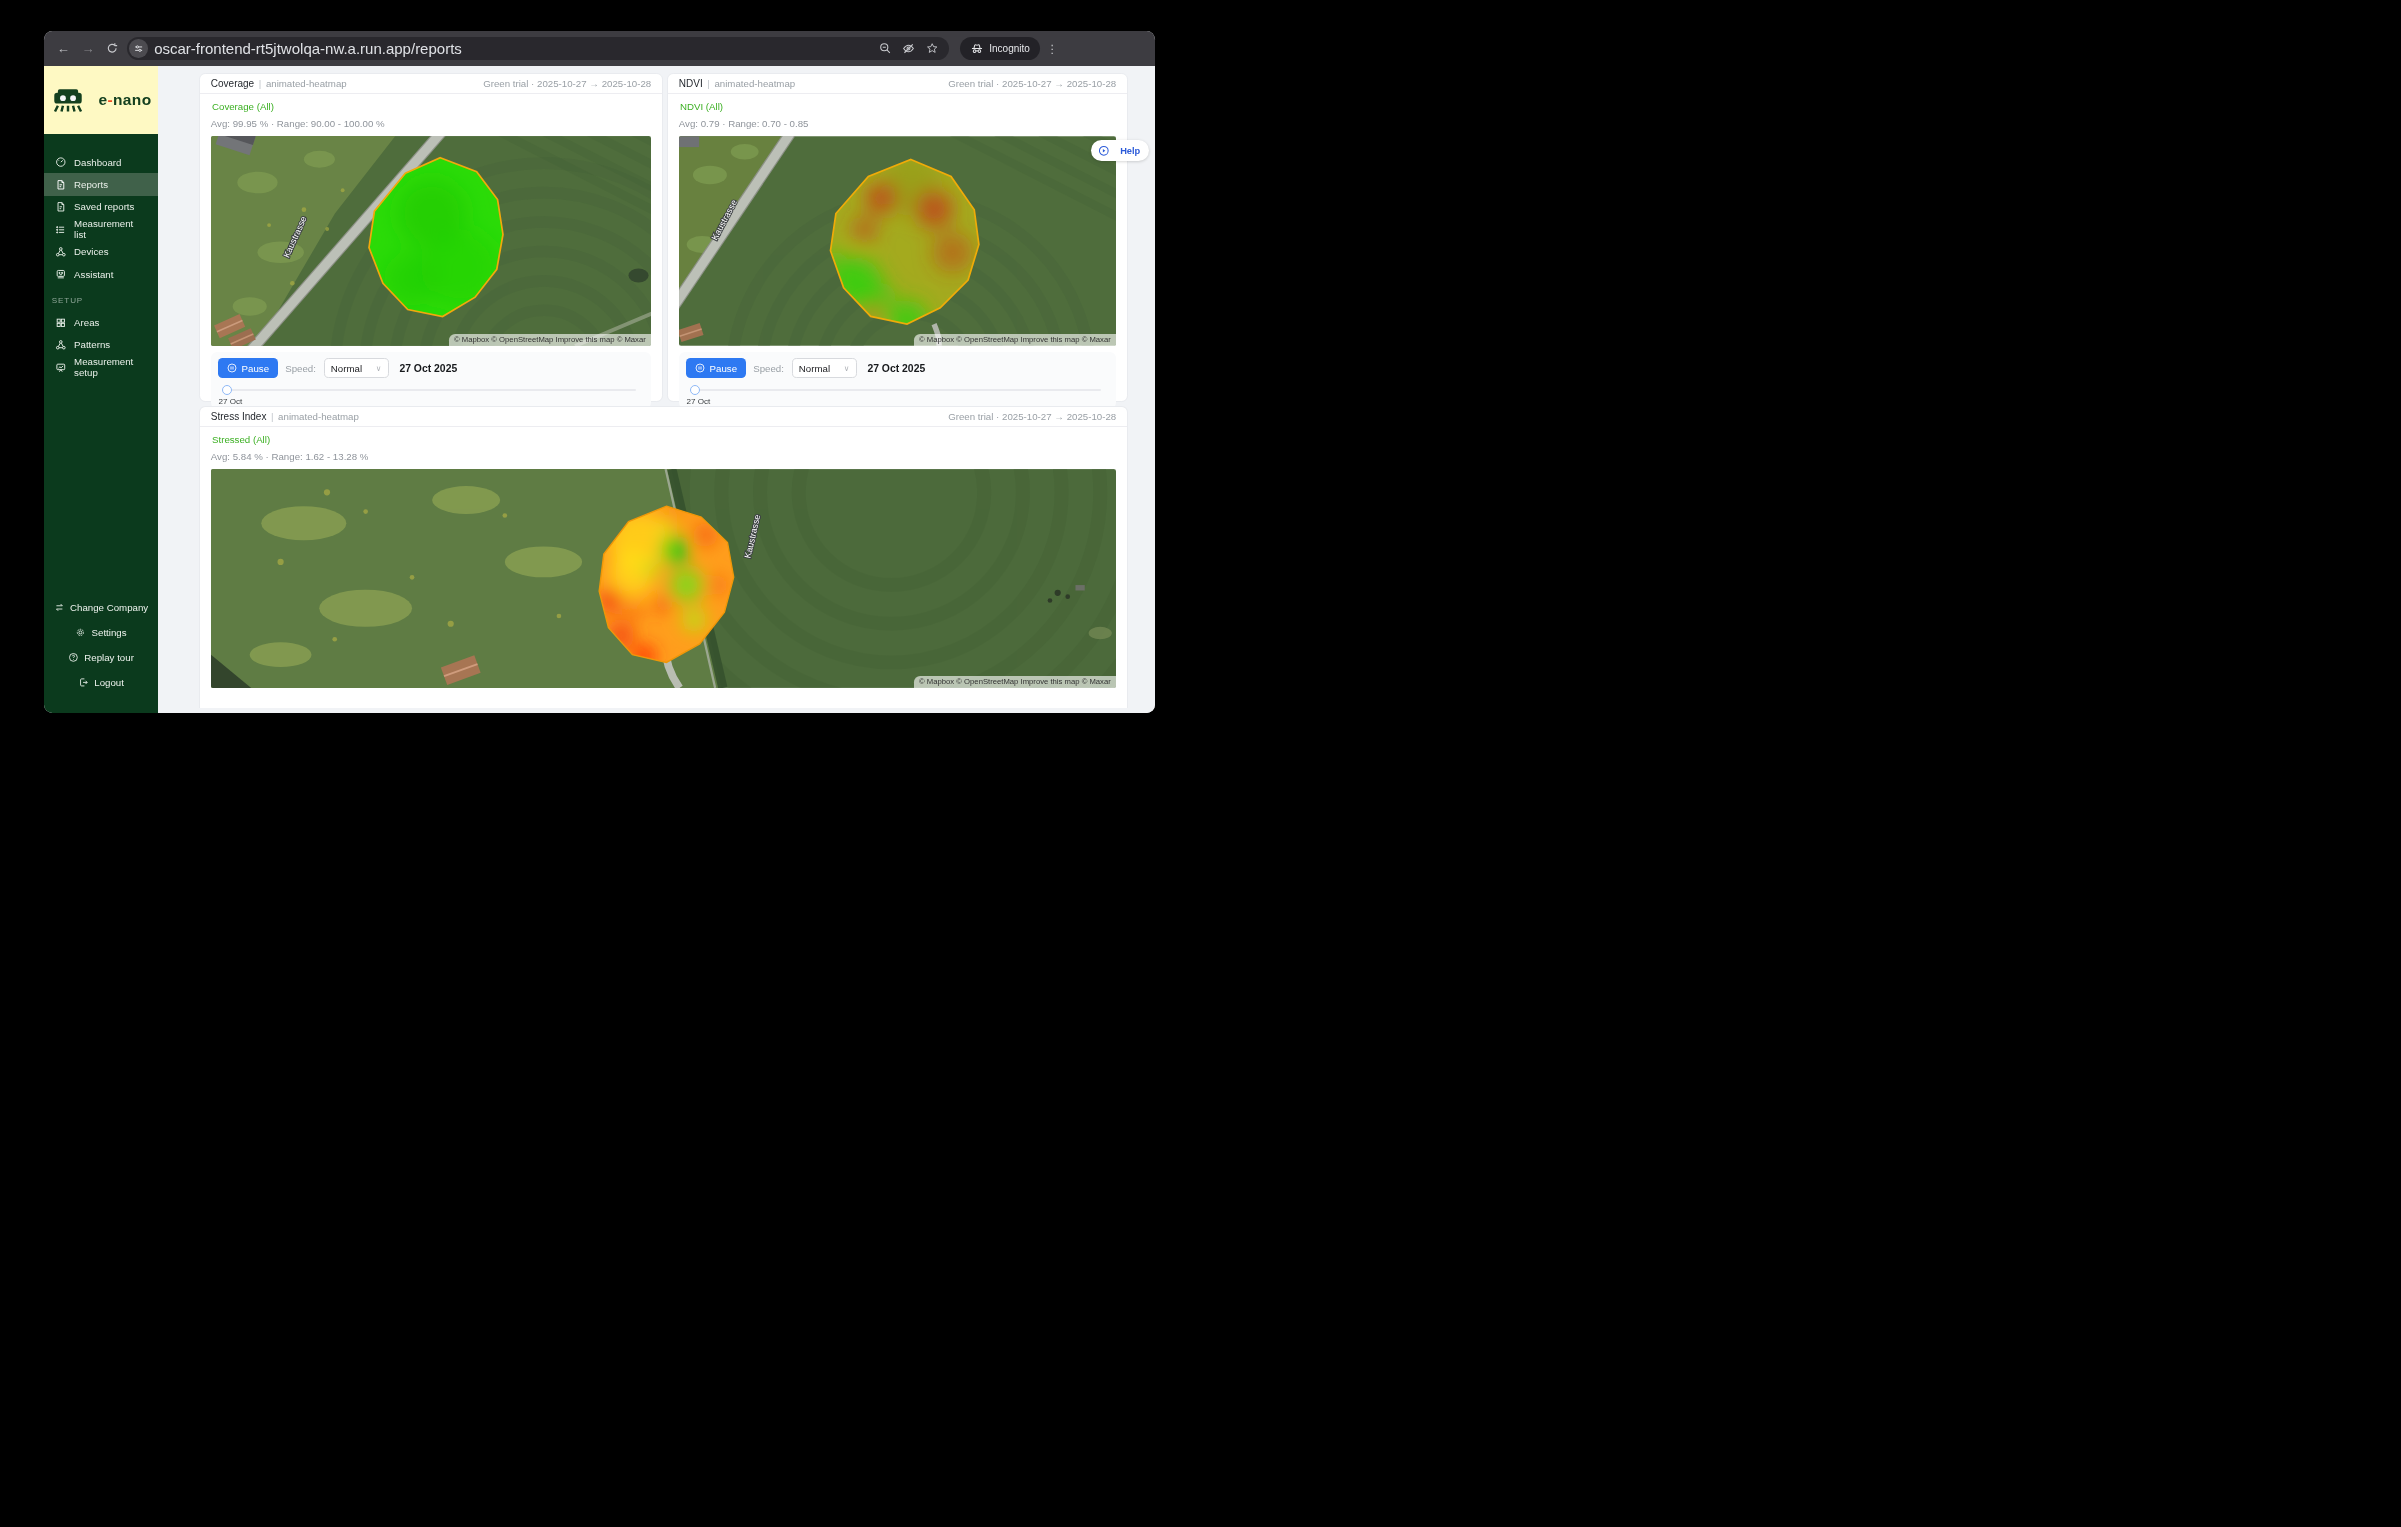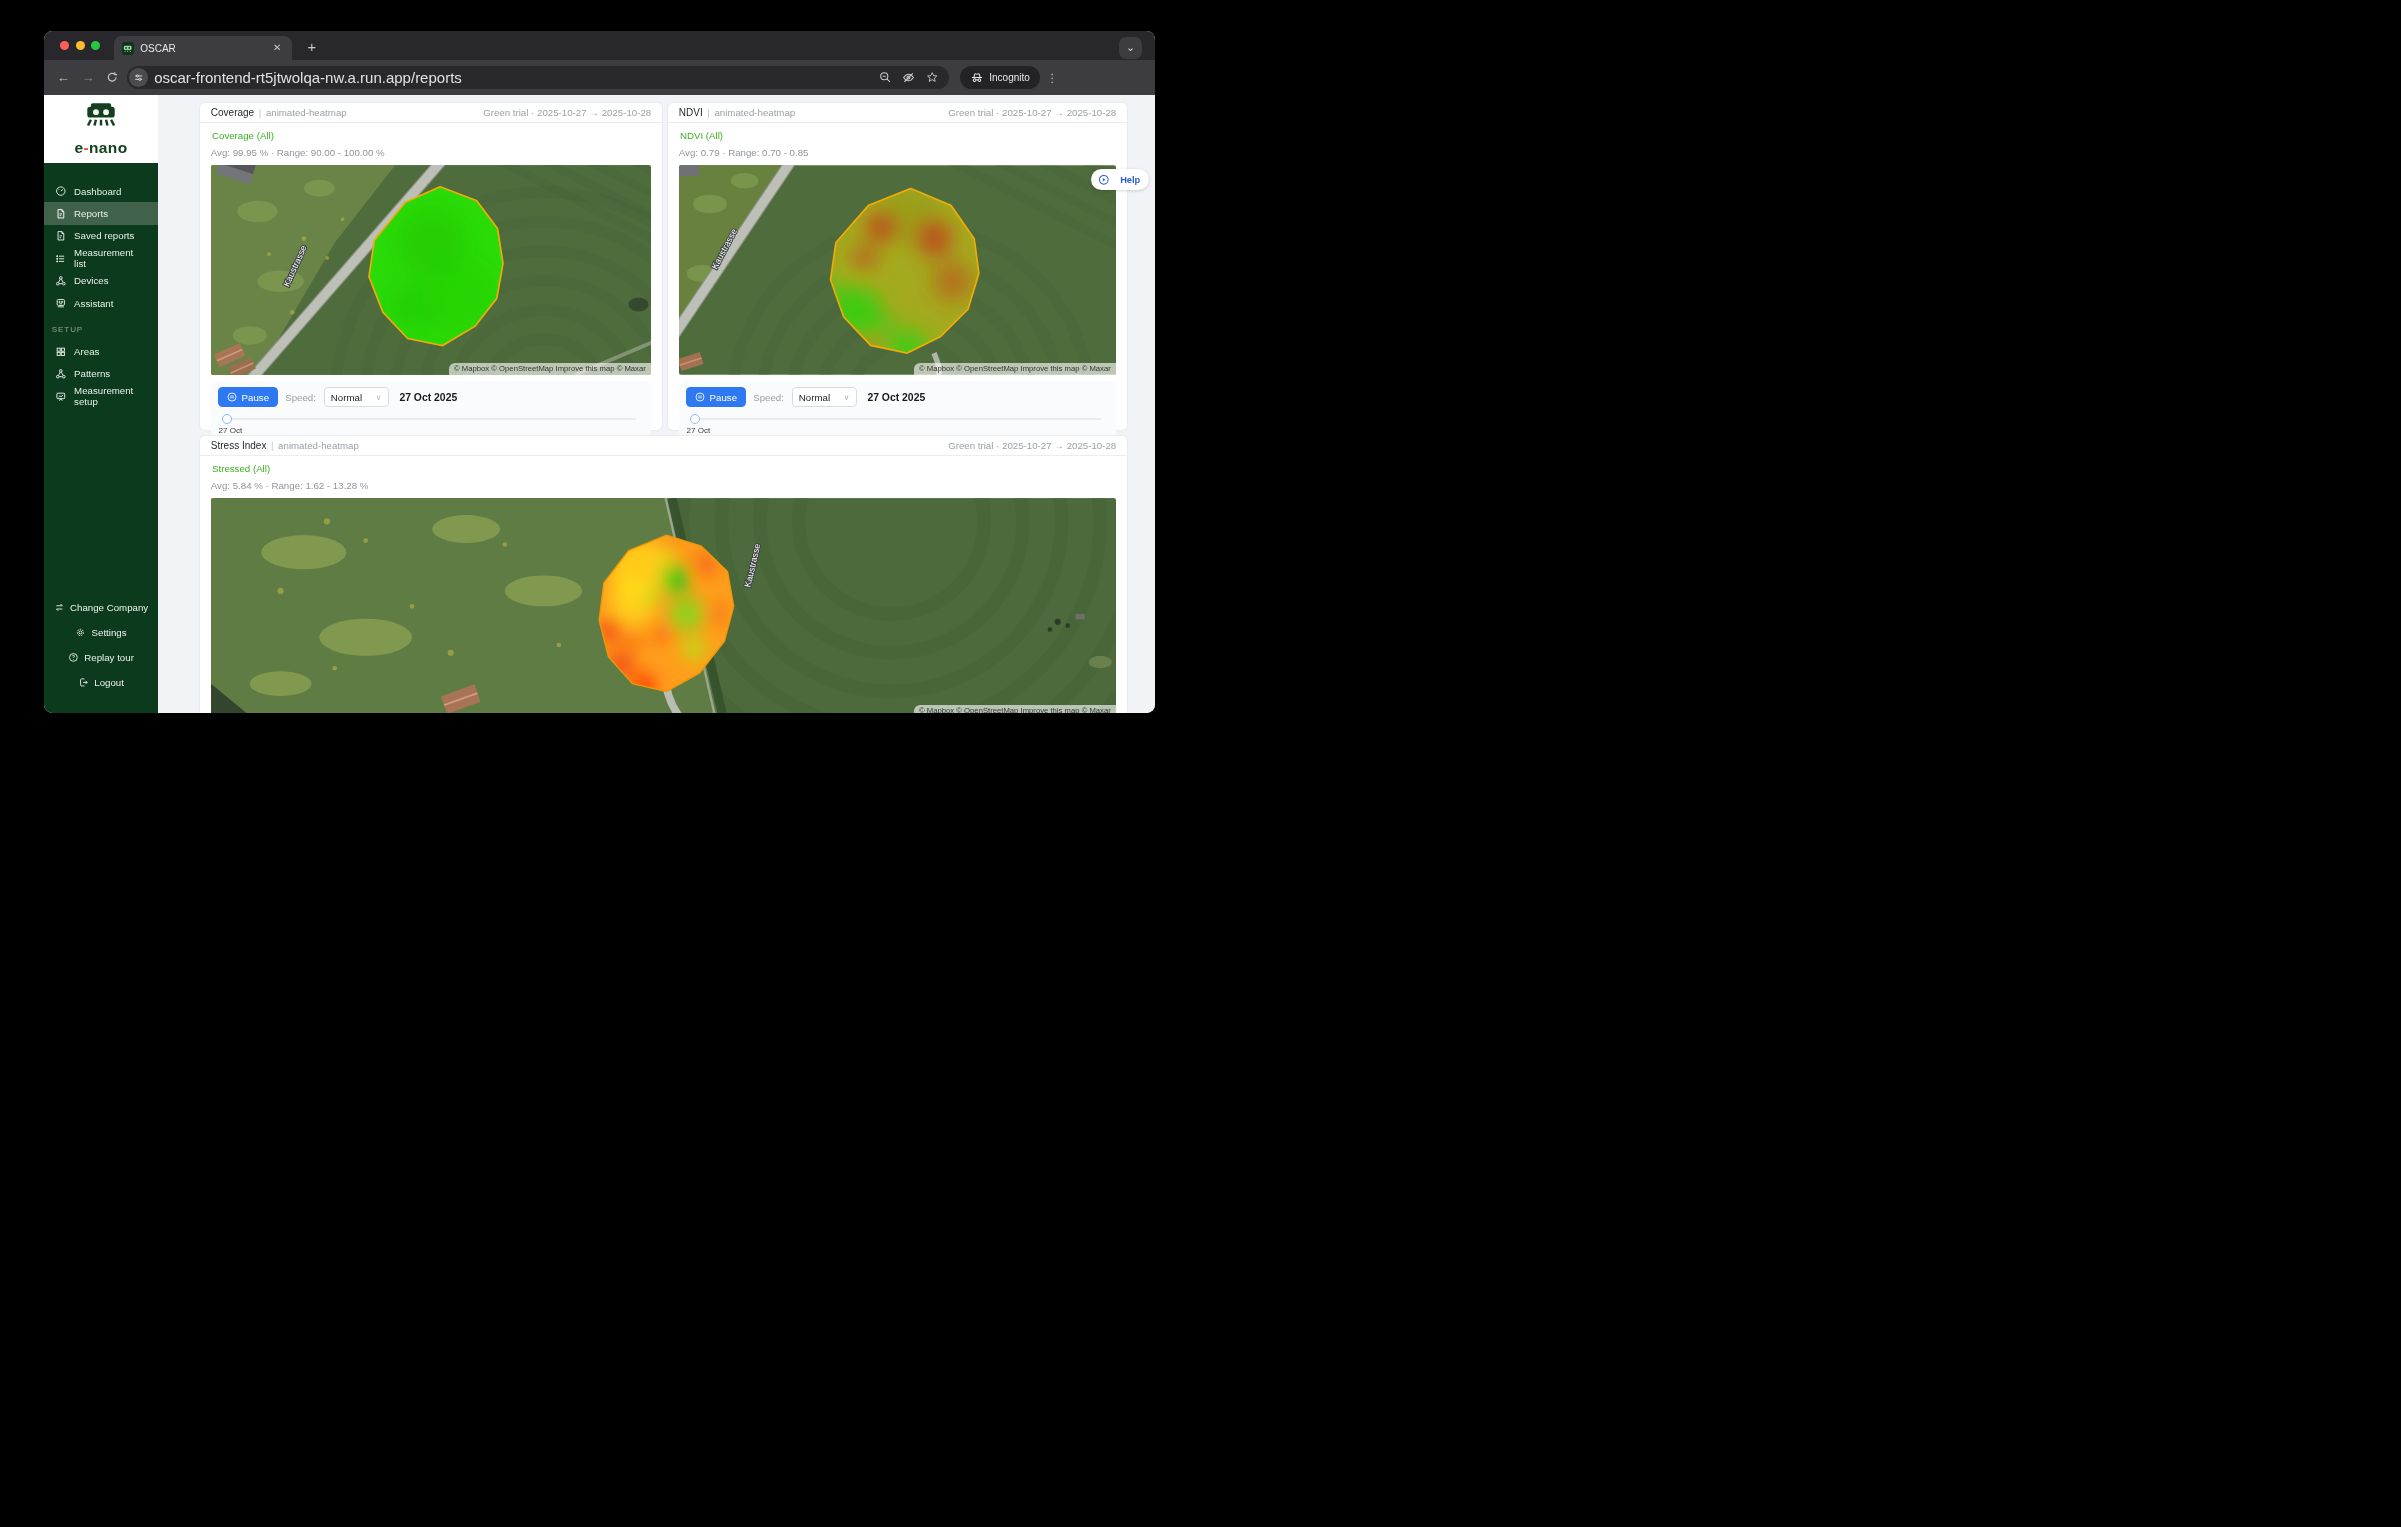--- a/index.html
+++ b/index.html
@@ -27,21 +27,21 @@
     padding:0 6.2px 0 2.3px;gap:6.2px;max-width:822px}
   .tune{width:18.6px;height:18.6px;border-radius:50%;background:#4c4b50;display:flex;align-items:center;justify-content:center}
   .url{color:#dfe1e5;font-size:15px;flex:1;white-space:nowrap;overflow:hidden}
   .box-icons{display:flex;align-items:center;gap:10.8px;padding-right:4.6px}
   .incog{height:23px;background:#232227;border-radius:11.6px;display:flex;align-items:center;gap:5.4px;
     padding:0 10px;color:#e6e7ea;font-size:10px;margin-left:6.2px}
   .kebab{color:#c6c7cb;font-size:11.6px;width:15.5px;text-align:center;letter-spacing:0}
   
   .app{flex:1;display:flex;min-height:0;position:relative}
   .sidebar{width:114px;flex:0 0 auto;display:flex;flex-direction:column;background:#0b3a1d}
-  .logo-block{height:68px;background:#ffffff;display:flex;flex-direction:column;align-items:center;justify-content:center;gap:12px}
+  .logo-block{height:68px;background:#fef9c3;display:flex;flex-direction:row;align-items:center;justify-content:center;gap:12px}
   .brand{font-size:15.5px;font-weight:bold;color:#14401f;letter-spacing:0.4px}
   .brand .dash{color:#f04e23}
   .nav{padding-top:17px}
   .nav-item{height:22.4px;display:flex;align-items:center;gap:7.7px;padding:0 10.8px;color:#e9efe9;font-size:9.7px;cursor:pointer}
   .nav-item.active{background:#40614a;font-weight:normal}
   .nav-item svg{flex:0 0 auto}
   .setup-label{color:#8fa698;font-size:8.1px;letter-spacing:0.9px;padding:10.8px 7.7px 6.2px}
   .side-footer{margin-top:auto;padding-bottom:10.8px;display:flex;flex-direction:column;gap:0}
   .foot-item{height:25px;display:flex;align-items:flex-start;justify-content:center;gap:5.4px;color:#eef3ee;font-size:9.7px;cursor:pointer}
   .main{flex:1;position:relative;background:#f1f3f6;min-width:0}
@@ -80,39 +80,20 @@
   .help-pill{position:absolute;right:6.2px;top:74px;height:21px;background:#fff;border-radius:10.8px;
     display:flex;align-items:center;gap:11px;padding:0 8.5px 0 6.2px;color:#2c5bd9;font-size:9.3px;font-weight:bold;
     box-shadow:0 0.8px 3.1px rgba(0,0,0,.18);cursor:pointer;z-index:30}
   svg{display:block}
 </style>
 </head>
 <body>
 
 <div class="window">
 
-  <div class="tabstrip">
-    <div class="tl r"></div>
-    <div class="tl y"></div>
-    <div class="tl g"></div>
-    <div class="tab">
-      <span class="favicon">
-        <svg width="9.3" height="7.7" viewBox="0 0 12 10">
-            <rect x="1" y="1" width="10" height="5.5" rx="1.6" fill="#8fd99a"></rect>
-            <circle cx="4" cy="3.8" r="1.1" fill="#12331c"></circle>
-            <circle cx="8" cy="3.8" r="1.1" fill="#12331c"></circle>
-            <path d="M3 7.5l-1 2M6 7.5v2M9 7.5l1 2" stroke="#8fd99a" stroke-width="1.1"></path>
-          </svg>
-      </span>
-      <span class="tab-title">OSCAR</span>
-      <span class="tab-close">✕</span>
-    </div>
-    <div class="newtab">+</div>
-    <div class="strip-chevron">⌄</div>
-  </div>
 
   <div class="toolbar">
     <div class="navbtn">←</div>
     <div class="navbtn dim">→</div>
     <div class="navbtn">
       <svg width="12.4" height="12.4" viewBox="0 0 16 16" fill="none" stroke="#c6c7cb" stroke-width="1.5">
           <path d="M13 8a5 5 0 1 1-1.5-3.6"></path>
           <path d="M11.4 1.6v3h3" stroke-linejoin="round"></path>
         </svg>
     </div>

